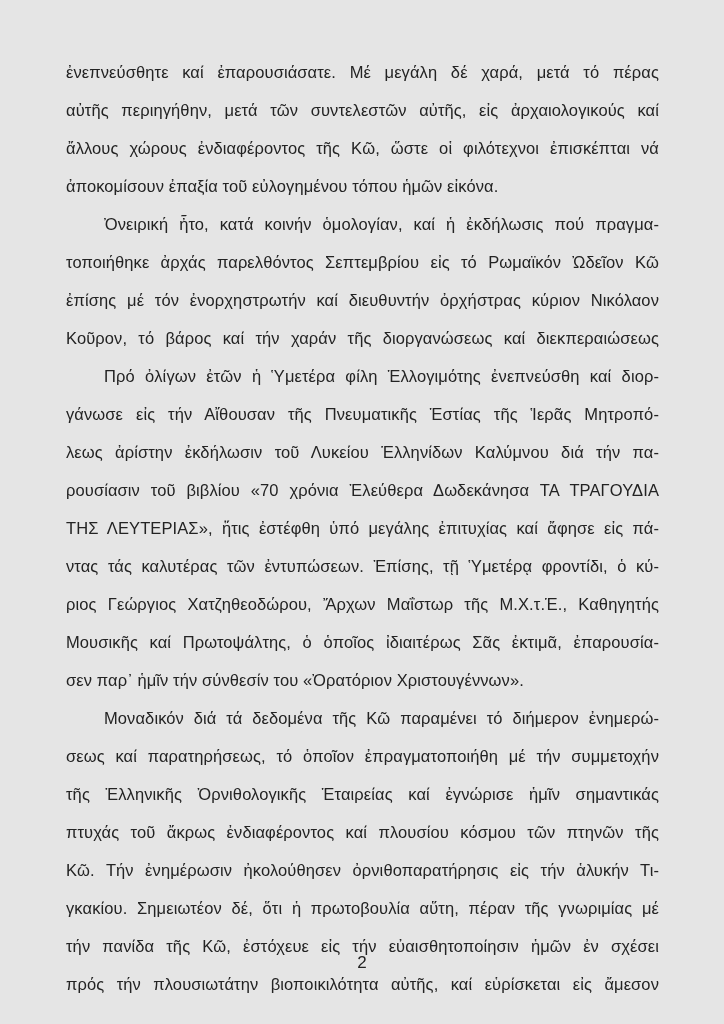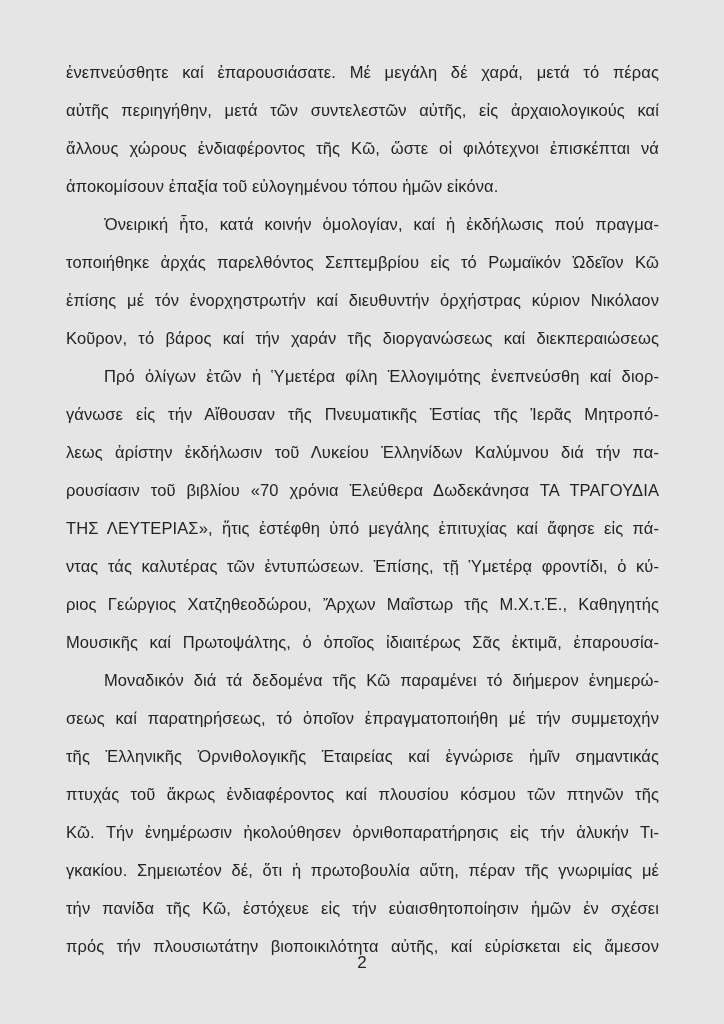--- a/index.html
+++ b/index.html
@@ -77,20 +77,21 @@
 
     <div class="paragraph">
       <div class="line indent">Πρό ὀλίγων ἐτῶν ἡ Ὑμετέρα φίλη Ἑλλογιμότης ἐνεπνεύσθη καί διορ-</div>
       <div class="line">γάνωσε εἰς τήν Αἴθουσαν τῆς Πνευματικῆς Ἑστίας τῆς Ἱερᾶς Μητροπό-</div>
       <div class="line">λεως ἀρίστην ἐκδήλωσιν τοῦ Λυκείου Ἑλληνίδων Καλύμνου διά τήν πα-</div>
       <div class="line">ρουσίασιν τοῦ βιβλίου «70 χρόνια Ἐλεύθερα Δωδεκάνησα ΤΑ ΤΡΑΓΟΥΔΙΑ</div>
       <div class="line">ΤΗΣ ΛΕΥΤΕΡΙΑΣ», ἥτις ἐστέφθη ὑπό μεγάλης ἐπιτυχίας καί ἄφησε εἰς πά-</div>
       <div class="line">ντας τάς καλυτέρας τῶν ἐντυπώσεων. Ἐπίσης, τῇ Ὑμετέρᾳ φροντίδι, ὁ κύ-</div>
       <div class="line">ριος Γεώργιος Χατζηθεοδώρου, Ἄρχων Μαΐστωρ τῆς Μ.Χ.τ.Ἑ., Καθηγητής</div>
       <div class="line">Μουσικῆς καί Πρωτοψάλτης, ὁ ὁποῖος ἰδιαιτέρως Σᾶς ἐκτιμᾶ, ἐπαρουσία-</div>
+      <div class="line end">σεν παρ᾽ ἡμῖν τήν σύνθεσίν του «Ὀρατόριον Χριστουγέννων».</div>
     </div>
 
     <div class="paragraph">
       <div class="line indent">Μοναδικόν διά τά δεδομένα τῆς Κῶ παραμένει τό διήμερον ἐνημερώ-</div>
       <div class="line">σεως καί παρατηρήσεως, τό ὁποῖον ἐπραγματοποιήθη μέ τήν συμμετοχήν</div>
       <div class="line">τῆς Ἑλληνικῆς Ὀρνιθολογικῆς Ἑταιρείας καί ἐγνώρισε ἡμῖν σημαντικάς</div>
       <div class="line">πτυχάς τοῦ ἄκρως ἐνδιαφέροντος καί πλουσίου κόσμου τῶν πτηνῶν τῆς</div>
       <div class="line">Κῶ. Τήν ἐνημέρωσιν ἠκολούθησεν ὀρνιθοπαρατήρησις εἰς τήν ἁλυκήν Τι-</div>
       <div class="line">γκακίου. Σημειωτέον δέ, ὅτι ἡ πρωτοβουλία αὕτη, πέραν τῆς γνωριμίας μέ</div>
       <div class="line">τήν πανίδα τῆς Κῶ, ἐστόχευε εἰς τήν εὐαισθητοποίησιν ἡμῶν ἐν σχέσει</div>

